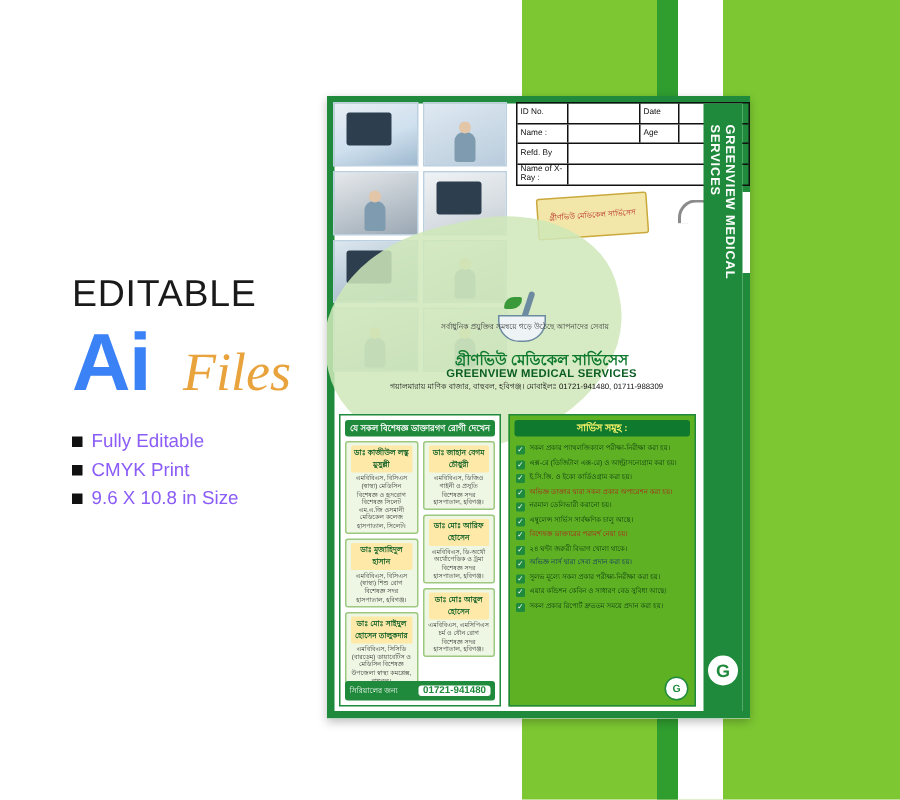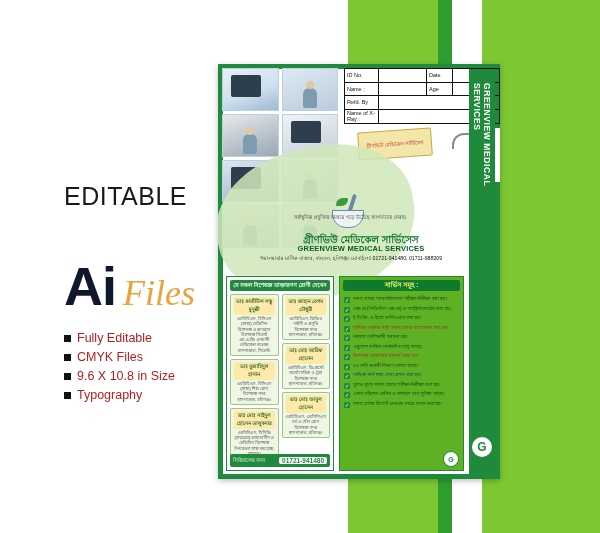--- a/index.html
+++ b/index.html
@@ -20,39 +20,38 @@
     position:absolute;right:148px;top:0;width:14px;height:533px;
     background:#2f9e2f;
   }
   .bg-pale{
     position:absolute;left:0;top:0;right:0;bottom:0;
     background:linear-gradient(90deg,#ffffff 0%,#ffffff 58%,#7dc832 58%,#7dc832 100%);
   }
 
   
   .left-panel{
-    position:absolute;left:64px;top:182px;width:200px;
+    position:absolute;left:48px;top:182px;width:200px;
   }
   .headline{
     font-size:25px;letter-spacing:.5px;color:#1a1a1a;font-weight:400;
     font-family:"Liberation Sans", sans-serif;
   }
   .big-row{display:flex;align-items:baseline;margin-top:4px;}
   .big-ai{
-    font-size:54px;font-weight:bold;color:#0f172a;line-height:1;
+    font-size:54px;font-weight:bold;color:#3b82f6;line-height:1;
     letter-spacing:-1px;
-    margin-top:44px;
   }
   .big-files{
     font-size:36px;color:#e8a33d;font-style:italic;
-    font-family:"Liberation Serif", serif;margin-left:7px;line-height:1;
+    font-family:"Liberation Serif", serif;margin-left:22px;line-height:1;
   }
   .bullets{margin-top:18px;}
   .bullet{
-    display:flex;align-items:center;margin-bottom:5px;font-size:12.5px;color:#b91c1c;
+    display:flex;align-items:center;margin-bottom:5px;font-size:12.5px;color:#8b5cf6;
   }
   .bullet .sq{
     width:7px;height:7px;background:#111;display:inline-block;margin-right:6px;
   }
 
   
   .flyer{
     position:absolute;left:218px;top:64px;width:282px;height:415px;
     background:#ffffff;
     box-shadow:0 2px 6px rgba(0,0,0,.25);
@@ -263,29 +262,25 @@
       <span class="big-ai">Ai</span>
       <span class="big-files">Files</span>
     </div>
     <div class="bullets">
       <div class="bullet">
         <span class="sq"></span>
         <span>Fully Editable</span>
       </div>
       <div class="bullet">
         <span class="sq"></span>
-        <span>CMYK Files</span>
+        <span>CMYK Print</span>
       </div>
       <div class="bullet">
         <span class="sq"></span>
         <span>9.6 X 10.8  in Size</span>
-      </div>
-      <div class="bullet">
-        <span class="sq"></span>
-        <span>Typography</span>
       </div>
     </div>
   </div>
 
   <div class="flyer">
     <div class="flyer-inner"></div>
     <div class="flyer-border"></div>
 
     <div class="photo-grid">
       <div class="photo ph-a">

